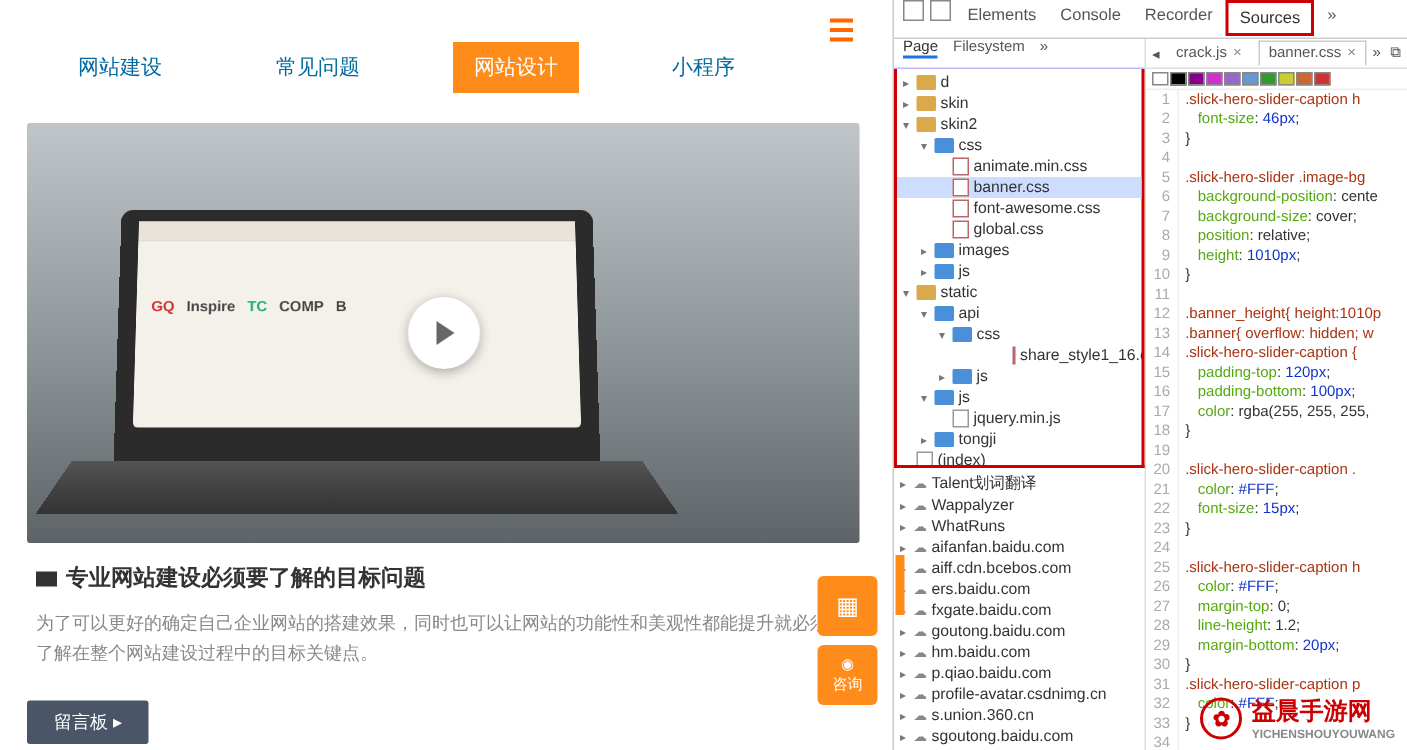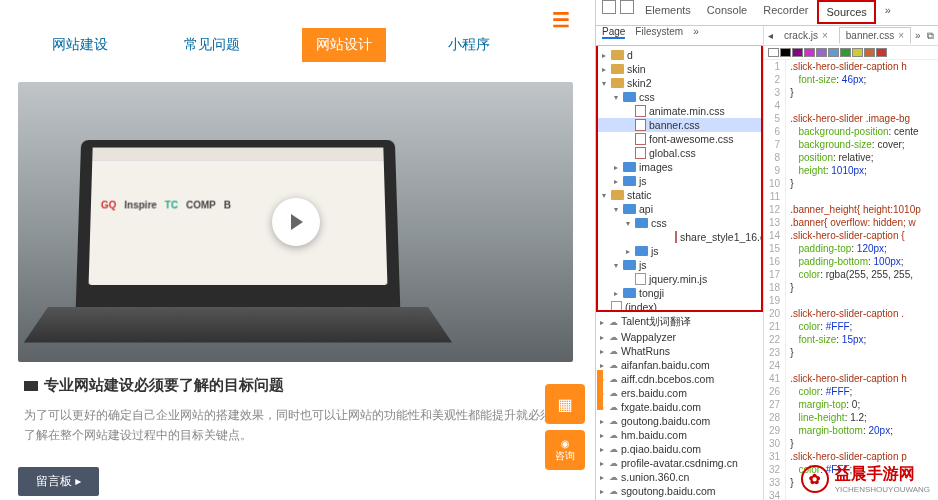--- a/index.html
+++ b/index.html
@@ -61,21 +61,21 @@
 .lines{background:#fff;color:#aaa;text-align:right;padding:0 5px;user-select:none;border-right:1px solid #eee}
 .lines div{height:13px;line-height:13px}
 .src{padding:0 4px;color:#333;white-space:pre}
 .src div{height:13px;line-height:13px}
 .sel-c{color:#a31}
 .prop{color:#5a1}
 .num{color:#13c}
 
 .watermark{position:absolute;right:8px;bottom:6px;display:flex;align-items:center;gap:6px;color:#c00;font-weight:bold;font-size:16px;z-index:99}
 .watermark .logo{width:28px;height:28px;border:2px solid #c00;border-radius:50%;display:flex;align-items:center;justify-content:center;font-size:14px}
-.watermark .sub{font-size:8px;color:#888;font-weight:normal;display:block}
+.watermark .sub{font-size:8px;color:#888;font-weight:bold;display:block}
 </style>
 </head>
 <body>
 
 <div class="page">
  <div class="left">
   <div class="menu-icon">☰</div>
   <div class="nav" id="nav">
         <div class="nav-item">网站建设</div>
         <div class="nav-item">常见问题</div>
@@ -334,21 +334,21 @@
               <div>15</div>
               <div>16</div>
               <div>17</div>
               <div>18</div>
               <div>19</div>
               <div>20</div>
               <div>21</div>
               <div>22</div>
               <div>23</div>
               <div>24</div>
-              <div>41</div>
+              <div>25</div>
               <div>26</div>
               <div>27</div>
               <div>28</div>
               <div>29</div>
               <div>30</div>
               <div>31</div>
               <div>32</div>
               <div>33</div>
               <div>34</div>
             </div>

